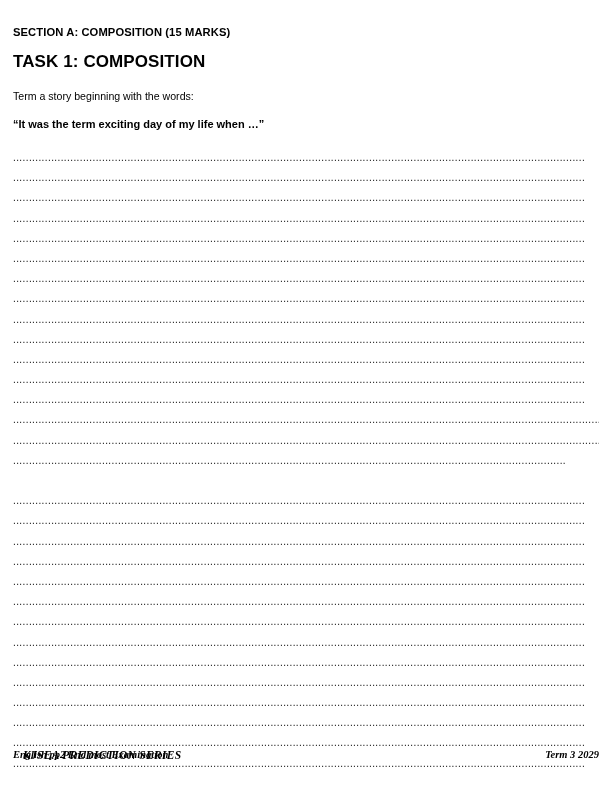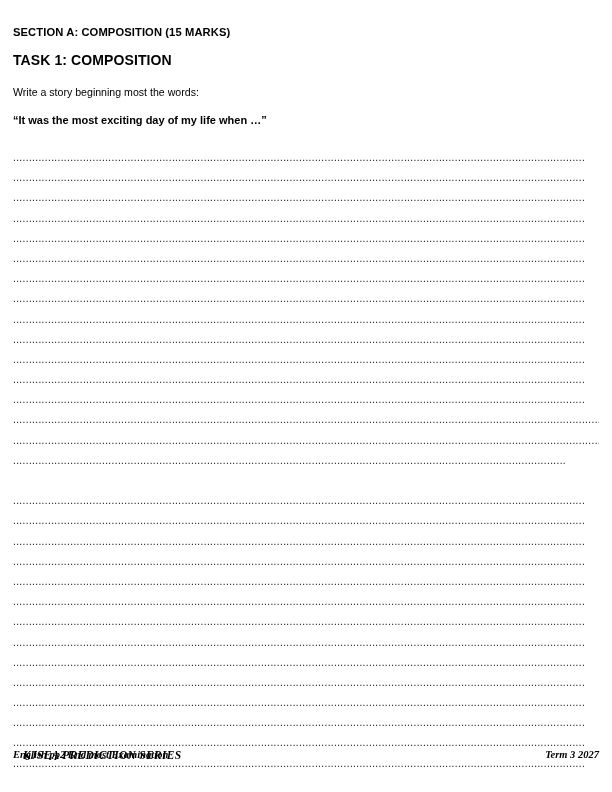--- a/index.html
+++ b/index.html
@@ -31,21 +31,21 @@
   .section-heading {
     font-family: "Liberation Sans", sans-serif;
     font-weight: bold;
     font-size: 11.2px;
     letter-spacing: 0.1px;
     margin: 0 0 14px 0;
   }
   .task-heading {
     font-family: "Liberation Sans", sans-serif;
     font-weight: bold;
-    font-size: 14px;
+    font-size: 17px;
     letter-spacing: 0.1px;
     margin: 0 0 18px 0;
   }
   .instruction {
     font-family: "Liberation Sans", sans-serif;
     font-size: 10.6px;
     font-weight: normal;
     margin: 0 0 16px 0;
   }
   .prompt {
@@ -113,22 +113,22 @@
   }
 </style>
 </head>
 <body>
 
 <div class="page">
 
   <div class="content">
     <div class="section-heading">SECTION A: COMPOSITION (15 MARKS)</div>
     <div class="task-heading">TASK 1: COMPOSITION</div>
-    <div class="instruction">Write a story beginning most the words:</div>
-    <div class="prompt">“It was the most exciting day of my life when …”</div>
+    <div class="instruction">Term a story beginning with the words:</div>
+    <div class="prompt">“It was the term exciting day of my life when …”</div>
   </div>
 
   <div class="lines">
     <div class="rule short-a">..................................................................................................................................................................................................................................................................................................................</div>
     <div class="rule short-a">..................................................................................................................................................................................................................................................................................................................</div>
     <div class="rule short-a">..................................................................................................................................................................................................................................................................................................................</div>
     <div class="rule short-a">..................................................................................................................................................................................................................................................................................................................</div>
     <div class="rule short-a">..................................................................................................................................................................................................................................................................................................................</div>
     <div class="rule short-a">..................................................................................................................................................................................................................................................................................................................</div>
     <div class="rule short-a">..................................................................................................................................................................................................................................................................................................................</div>
@@ -154,16 +154,16 @@
     <div class="rule short-a">..................................................................................................................................................................................................................................................................................................................</div>
     <div class="rule short-a">..................................................................................................................................................................................................................................................................................................................</div>
     <div class="rule short-a">..................................................................................................................................................................................................................................................................................................................</div>
     <div class="rule short-a">..................................................................................................................................................................................................................................................................................................................</div>
     <div class="rule short-a">..................................................................................................................................................................................................................................................................................................................</div>
   </div>
 
   <div class="footer">
     <div class="footer-left">English pp2 End most Examination</div>
     <div class="footer-center">KJSEA PREDICTION SERIES</div>
-    <div class="footer-right">Term 3 2027</div>
+    <div class="footer-right">Term 3 2029</div>
   </div>
 
 </div>
 
 </body></html>

